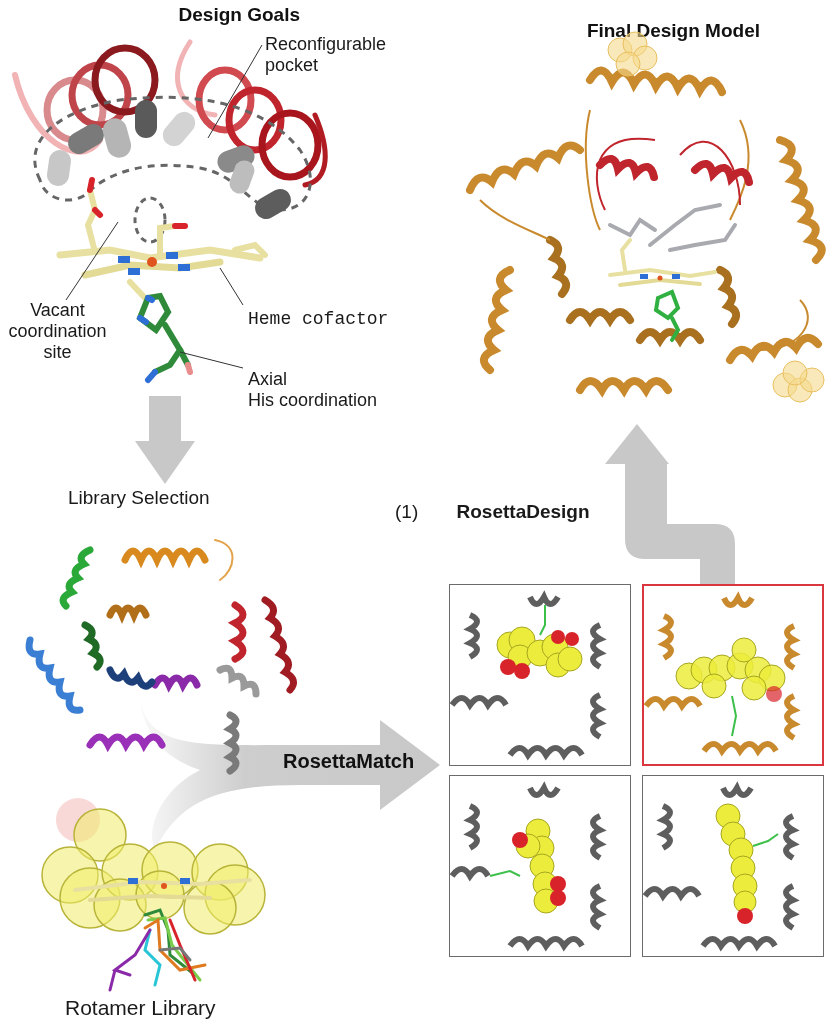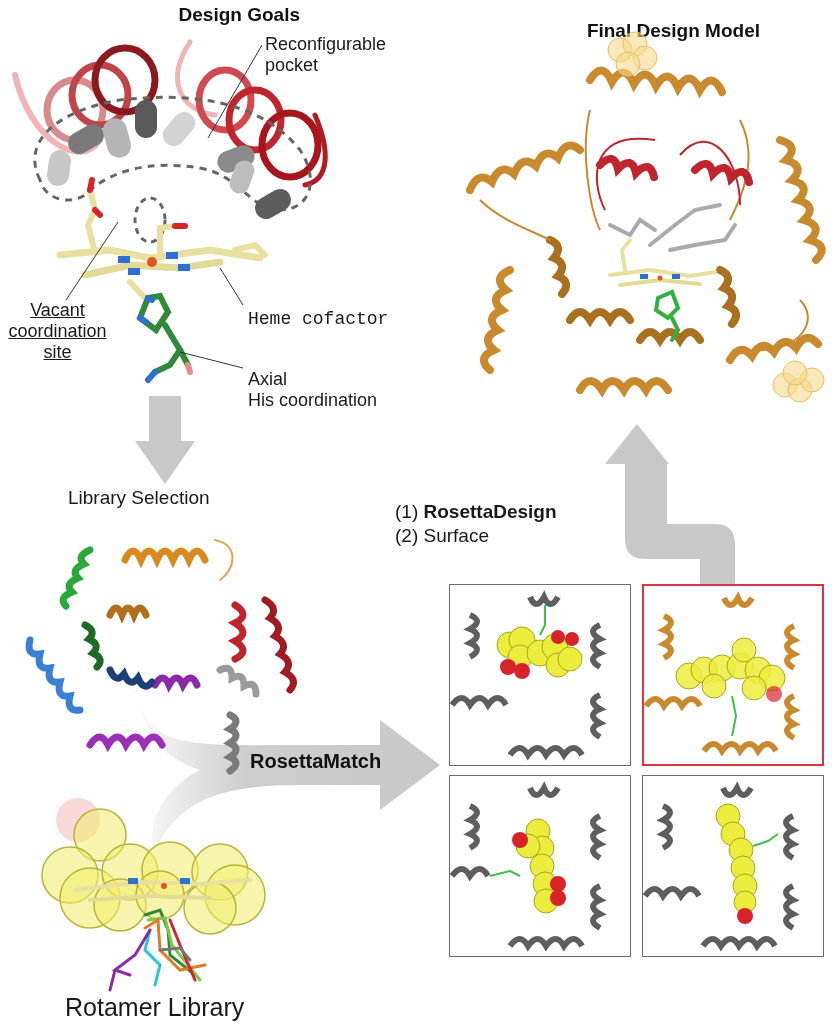--- a/index.html
+++ b/index.html
@@ -1,22 +1,22 @@
 <!DOCTYPE html>
 <html><head>
 <meta charset="utf-8">
 <style>
   html, body { margin:0; padding:0; background:#ffffff; }
   body { width:835px; height:1024px; position:relative; overflow:hidden;
          font-family:"Liberation Sans", sans-serif; color:#111; }
   .abs { position:absolute; }
   .title { font-weight:bold; font-size:19px; text-align:right; }
   .label { font-size:18px; line-height:21px; color:#1a1a1a; }
-  .label-c { text-align:center;text-decoration:underline; }
-  .bold { font-weight:bold; }
+  .label-c { text-align:center; }
+  .bold { font-weight:bold;margin-left:33px; }
   svg { position:absolute; overflow:visible; }
   .panel { position:absolute; width:182px; height:182px; border:1.5px solid #6b6b6b; background:#fff; box-sizing:border-box; overflow:hidden; }
   .panel.selected { border:2px solid #d9363e; }
 </style>
 </head>
 <body>
 
 <div class="abs title" style="left:60px; top:4px; width:240px;">Design Goals</div>
 <div class="abs title" style="left:520px; top:20px; width:240px;">Final Design Model</div>
 
@@ -168,21 +168,21 @@
   <g fill="none" stroke-width="3" stroke-linecap="round">
     <path d="M125 135 L 140 130 L 148 150 L 150 175 L 175 195" stroke="#2f8a3a"></path>
     <path d="M128 140 L 145 138 L 152 165 L 180 200" stroke="#7acb4a"></path>
     <path d="M125 148 L 138 140 L 140 170 L 160 190 L 185 185" stroke="#e07a20"></path>
     <path d="M130 150 L 125 170 L 140 185 L 135 205" stroke="#27c5d5"></path>
     <path d="M130 150 L 115 175 L 95 190 L 110 195 M95 190 L 90 210" stroke="#8a2aa8"></path>
     <path d="M150 140 L 160 165 L 175 200" stroke="#d8232a"></path>
     <path d="M140 170 L 160 168 L 170 180" stroke="#777"></path>
   </g>
 </svg>
-<div class="abs label" style="left:65px; top:997px; font-size:25px;">Rotamer Library</div>
+<div class="abs label" style="left:65px; top:997px; font-size:21px;">Rotamer Library</div>
 
 <svg width="395" height="385" style="left:440px; top:30px;" viewBox="0 0 395 385">
   <g fill="none" stroke="#c98a2e" stroke-width="8" stroke-linecap="round">
     <path d="M150 50 q12 -20 22 2 q12 -20 22 2 q12 -20 22 2 q12 -20 22 2 q12 -20 22 2 q12 -20 22 2"></path>
     <path d="M30 160 q8 -20 22 -8 q8 -20 22 -8 q8 -20 22 -8 q8 -20 22 -8 q8 -20 22 -8"></path>
     <path d="M340 110 q20 6 6 20 q20 6 6 20 q20 6 6 20 q20 6 6 20 q20 6 6 20 q20 6 6 20"></path>
     <path d="M70 240 q-18 8 -4 20 q-18 8 -4 20 q-18 8 -4 20 q-18 8 -4 20 q-18 8 -4 20"></path>
     <path d="M140 360 q10 -18 22 0 q10 -18 22 0 q10 -18 22 0 q10 -18 22 0"></path>
     <path d="M290 330 q10 -18 22 -4 q10 -18 22 -4 q10 -18 22 -4 q10 -18 22 -4"></path>
     <path d="M110 210 q14 6 4 18 q14 6 4 18 q14 6 4 18" stroke="#a8701f"></path>
@@ -237,24 +237,20 @@
 
 <svg width="130" height="165" style="left:605px; top:424px;" viewBox="0 0 130 165">
   <path d="M40 40 H 62 V 100 H 110 Q 130 100 130 120 V 165 H 95 V 135 H 40 Q 20 135 20 115 V 40 H 0 L 32 0 L 64 40 Z" fill="#c8c8c8" transform="translate(0,0)"></path>
 </svg>
 
 <div class="abs label" style="left:395px; top:500px; font-size:19px; line-height:24px;">
   <div>
     <span>(1)</span>
     <span class="bold">RosettaDesign</span>
   </div>
-  <div>
-    <span>(2)</span>
-    <span>Surface</span>
-  </div>
 </div>
 
 <div class="panel" style="left:449px; top:584px;">
   <svg width="182" height="182" viewBox="0 0 182 182" style="left:0;top:0;">
     <g fill="none" stroke="#5e5e5e" stroke-width="6">
       <path d="M20 30 q14 6 0 14 q14 6 0 14 q14 6 0 14"></path>
       <path d="M80 12 q6 14 14 0 q6 14 14 0"></path>
       <path d="M150 40 q-14 6 0 14 q-14 6 0 14 q-14 6 0 14"></path>
       <path d="M2 120 q10 -14 18 0 q10 -14 18 0 q10 -14 18 0"></path>
       <path d="M60 170 q10 -14 18 0 q10 -14 18 0 q10 -14 18 0 q10 -14 18 0"></path>

